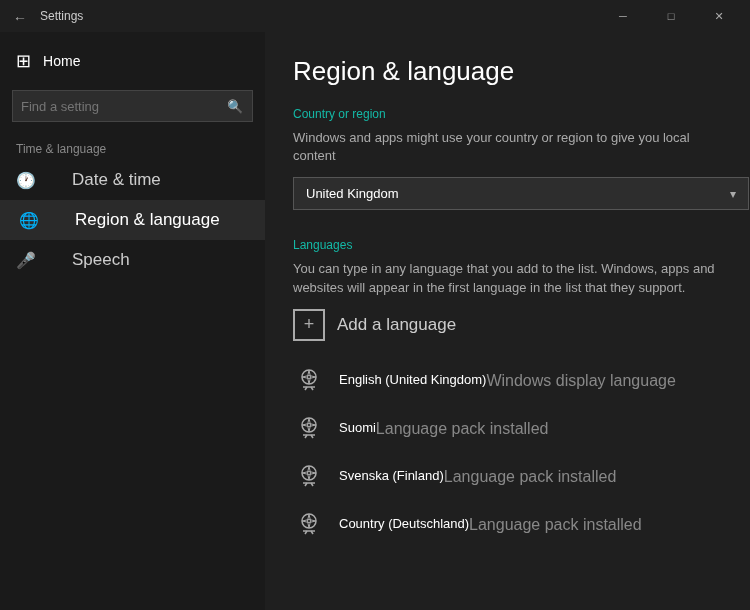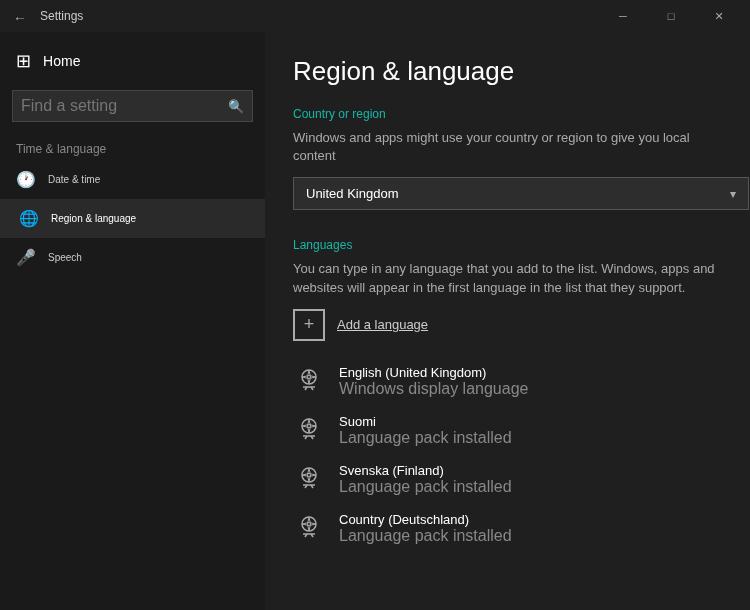--- a/index.html
+++ b/index.html
@@ -94,21 +94,21 @@
       background: #2d2d2d;
       border: 1px solid #444;
       height: 32px;
       padding: 0 8px;
     }
     .search-input {
       background: transparent;
       border: none;
       outline: none;
       color: #cccccc;
-      font-size: 16px;
+      font-size: 13px;
       flex: 1;
     }
     .search-icon {
       color: #888;
       font-size: 13px;
     }
 
     .sidebar-category {
       padding: 12px 16px 4px 16px;
       font-size: 12px;
@@ -128,21 +128,22 @@
       color: #ffffff;
       border-left: 3px solid transparent;
     }
     .sidebar-item-icon {
       font-size: 16px;
       width: 20px;
       text-align: center;
       color: #aaaaaa;
     }
     .sidebar-item-label {
-      font-size: 10px;
+      font-size: 17px;
+      margin-left: 24px;
     }
 
     
     .content {
       flex: 1;
       background: #1f1f1f;
       padding: 24px 28px;
       overflow-y: auto;
     }
 
@@ -208,34 +209,33 @@
       border: 2px solid #aaaaaa;
       display: flex;
       align-items: center;
       justify-content: center;
       color: #aaaaaa;
       font-size: 18px;
       font-weight: 300;
     }
 
     .add-language-label {
-      font-size: 13px;
+      font-size: 17px;
       color: #cccccc;
-      text-decoration: underline;
     }
 
     .language-item {
       display: flex;
       align-items: center;
       gap: 14px;
       padding: 8px 0;
       cursor: pointer;
     }
 
-    .lang-info { display: flex; flex-direction: column; }
+    .lang-info { display: flex; }
     .lang-name {
       font-size: 13px;
       color: #ffffff;
     }
     .lang-status {
       font-size: 16px;
       color: #888888;
     }
 
     

